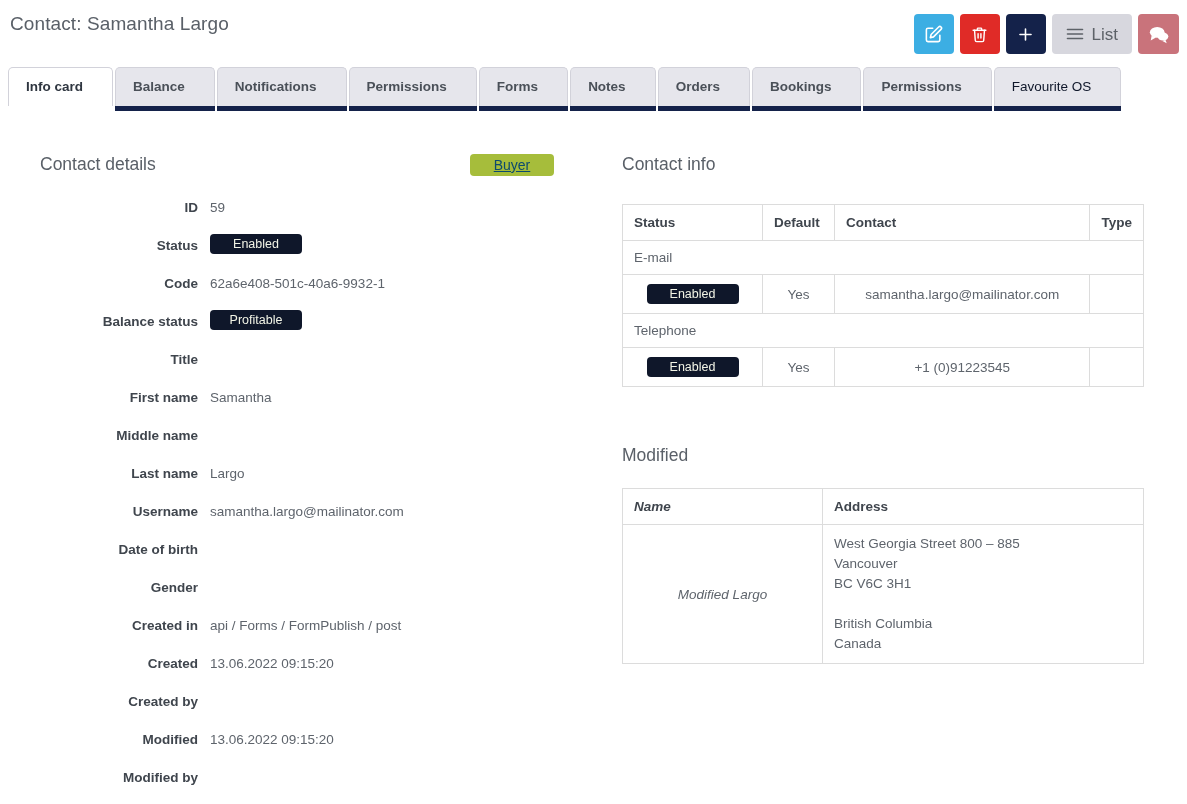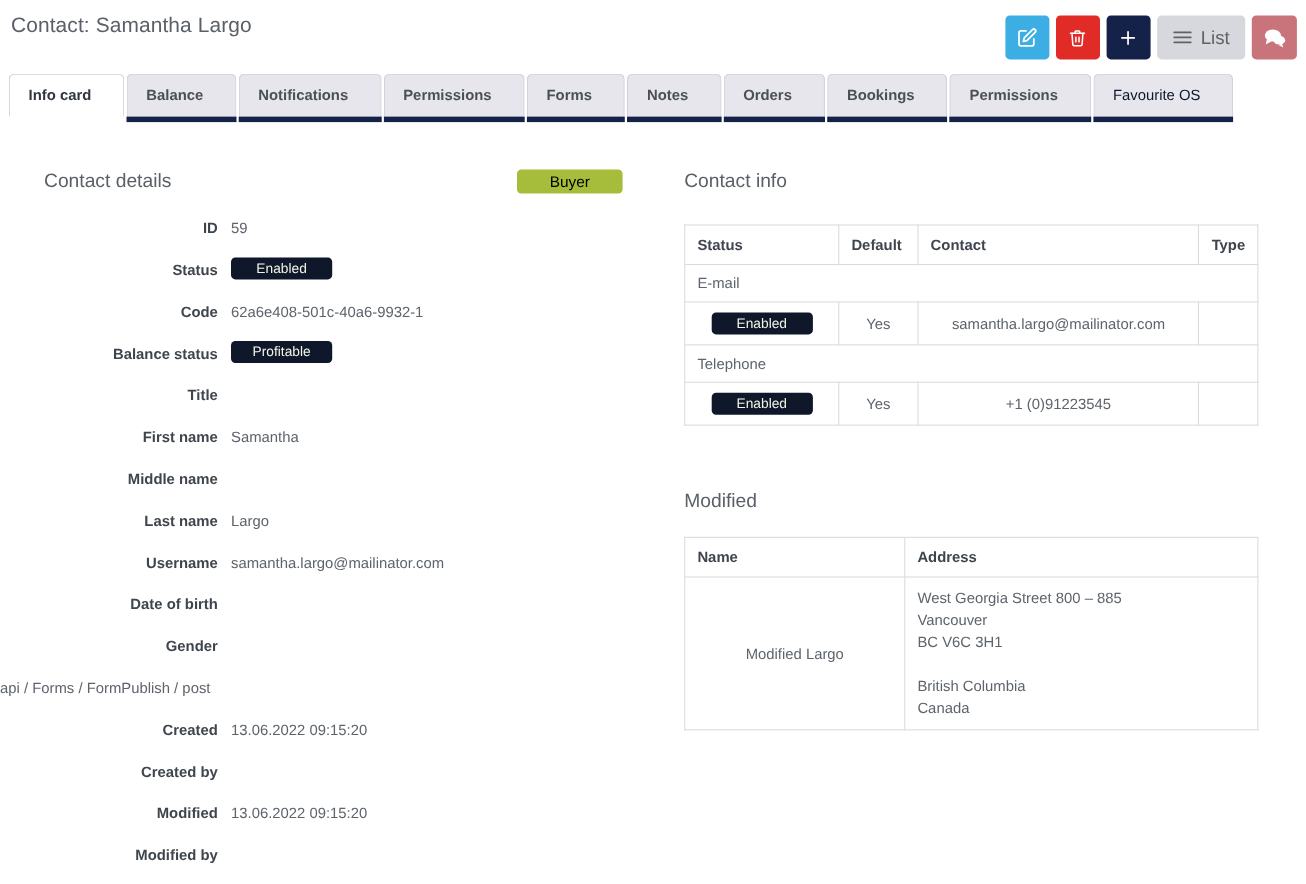--- a/index.html
+++ b/index.html
@@ -75,24 +75,24 @@
   .col-right { position: absolute; left: 622px; top: 0; width: 530px; }
 
   .section-title {
     font-size: 17.5px; font-weight: 400; color: #5a6068;
     margin: 0 0 0 0; padding: 0;
   }
   .left-head { position: relative; height: 42px; }
   .left-head .section-title { position: absolute; left: 40px; top: 14px; }
   .buyer-badge {
     position: absolute; left: 470px; top: 14px;
-    width: 96px; height: 22px;
+    width: 84px; height: 22px;
     background: #a6bd3b; border-radius: 4px;
-    color: #000000; font-size: 14px;
-    display: flex; align-items: center; justify-content: center;
+    color: #0c4a6e; font-size: 14px;
+    display: flex; align-items: center; justify-content: center; text-decoration: underline;
   }
 
   
   .details { margin-top: 16px; }
   .drow { display: flex; align-items: flex-start; height: 38px; }
   .dlabel {
     width: 210px; text-align: right; padding-right: 12px;
     font-size: 13.5px; font-weight: bold; color: #3f454d;
     line-height: 20px;
   }
@@ -125,21 +125,21 @@
   }
   table.grid td { padding: 9px 11px; }
   .group-row td {
     font-size: 18px; font-weight: 400; color: #4e545c;
     padding: 10px 11px;
   }
   .c-status  { width: 140px; text-align: center; }
   .c-default { width: 72px;  text-align: center; }
   .c-contact { text-align: center; }
   .c-type    { width: 52px; }
-  .addr-name { width: 200px; text-align: center; vertical-align: middle; }
+  .addr-name { width: 200px; text-align: center; vertical-align: middle; font-style: italic; }
   .addr-body { vertical-align: top; line-height: 20px; padding: 14px 11px 14px 11px; }
   .addr-body .gap { height: 20px; }
   .sec2 { margin-top: 58px; }
 </style>
 </head>
 <body>
 
 <div class="page">
 
   <div class="page-title">Contact: Samantha Largo</div>
@@ -253,20 +253,21 @@
           </div>
           <div class="drow">
             <div class="dlabel">Date of birth</div>
             <div class="dvalue"></div>
           </div>
           <div class="drow">
             <div class="dlabel">Gender</div>
             <div class="dvalue"></div>
           </div>
           <div class="drow">
+            <div class="dlabel">Created in</div>
             <div class="dvalue">api / Forms / FormPublish / post</div>
           </div>
           <div class="drow">
             <div class="dlabel">Created</div>
             <div class="dvalue">13.06.2022 09:15:20</div>
           </div>
           <div class="drow">
             <div class="dlabel">Created by</div>
             <div class="dvalue"></div>
           </div>

